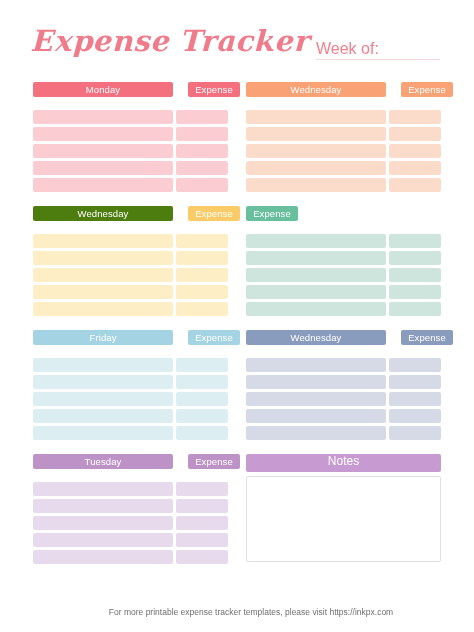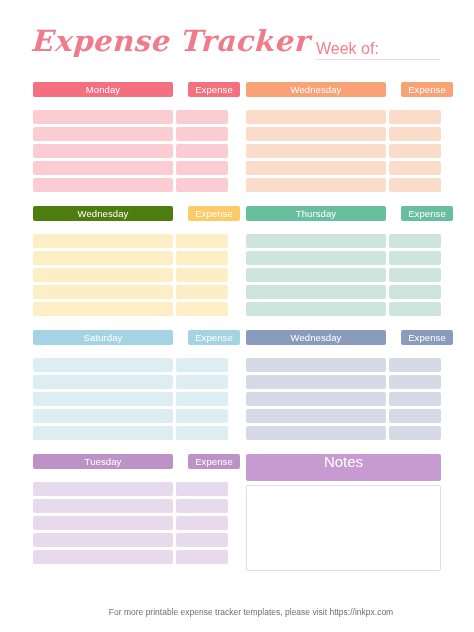--- a/index.html
+++ b/index.html
@@ -141,24 +141,24 @@
   .cell-exp {
     flex: 0 0 52px;
     height: 14px;
     border-radius: 2px;
   }
 
   
   .notes-block { width: 195px; }
 
   .notes-header {
-    height: 27px;
+    height: 18px;
     border-radius: 2px;
     color: #ffffff;
-    font-size: 15px;
+    font-size: 12px;
     line-height: 15px;
     text-align: center;
     margin-bottom: 4px;
     white-space: nowrap;
   }
 
   .notes-body {
     height: 86px;
     background: #ffffff;
     border: 1px solid #e2dbe8;
@@ -266,21 +266,20 @@
           <div class="cell-day" style="background: rgb(253, 238, 198);"></div>
           <div class="cell-exp" style="background: rgb(253, 238, 198);"></div>
         </div>
         <div class="row">
           <div class="cell-day" style="background: rgb(253, 238, 198);"></div>
           <div class="cell-exp" style="background: rgb(253, 238, 198);"></div>
         </div>
       </div>
       <div class="block">
         <div class="block-header">
-          <div class="hdr-day" style="background: rgb(104, 191, 157);">Thursday</div>
           <div class="hdr-exp" style="background: rgb(104, 191, 157);">Expense</div>
         </div>
         <div class="row">
           <div class="cell-day" style="background: rgb(205, 229, 220);"></div>
           <div class="cell-exp" style="background: rgb(205, 229, 220);"></div>
         </div>
         <div class="row">
           <div class="cell-day" style="background: rgb(205, 229, 220);"></div>
           <div class="cell-exp" style="background: rgb(205, 229, 220);"></div>
         </div>
@@ -292,21 +291,21 @@
           <div class="cell-day" style="background: rgb(205, 229, 220);"></div>
           <div class="cell-exp" style="background: rgb(205, 229, 220);"></div>
         </div>
         <div class="row">
           <div class="cell-day" style="background: rgb(205, 229, 220);"></div>
           <div class="cell-exp" style="background: rgb(205, 229, 220);"></div>
         </div>
       </div>
       <div class="block">
         <div class="block-header">
-          <div class="hdr-day" style="background: rgb(164, 212, 227);">Saturday</div>
+          <div class="hdr-day" style="background: rgb(164, 212, 227);">Friday</div>
           <div class="hdr-exp" style="background: rgb(164, 212, 227);">Expense</div>
         </div>
         <div class="row">
           <div class="cell-day" style="background: rgb(220, 238, 242);"></div>
           <div class="cell-exp" style="background: rgb(220, 238, 242);"></div>
         </div>
         <div class="row">
           <div class="cell-day" style="background: rgb(220, 238, 242);"></div>
           <div class="cell-exp" style="background: rgb(220, 238, 242);"></div>
         </div>

